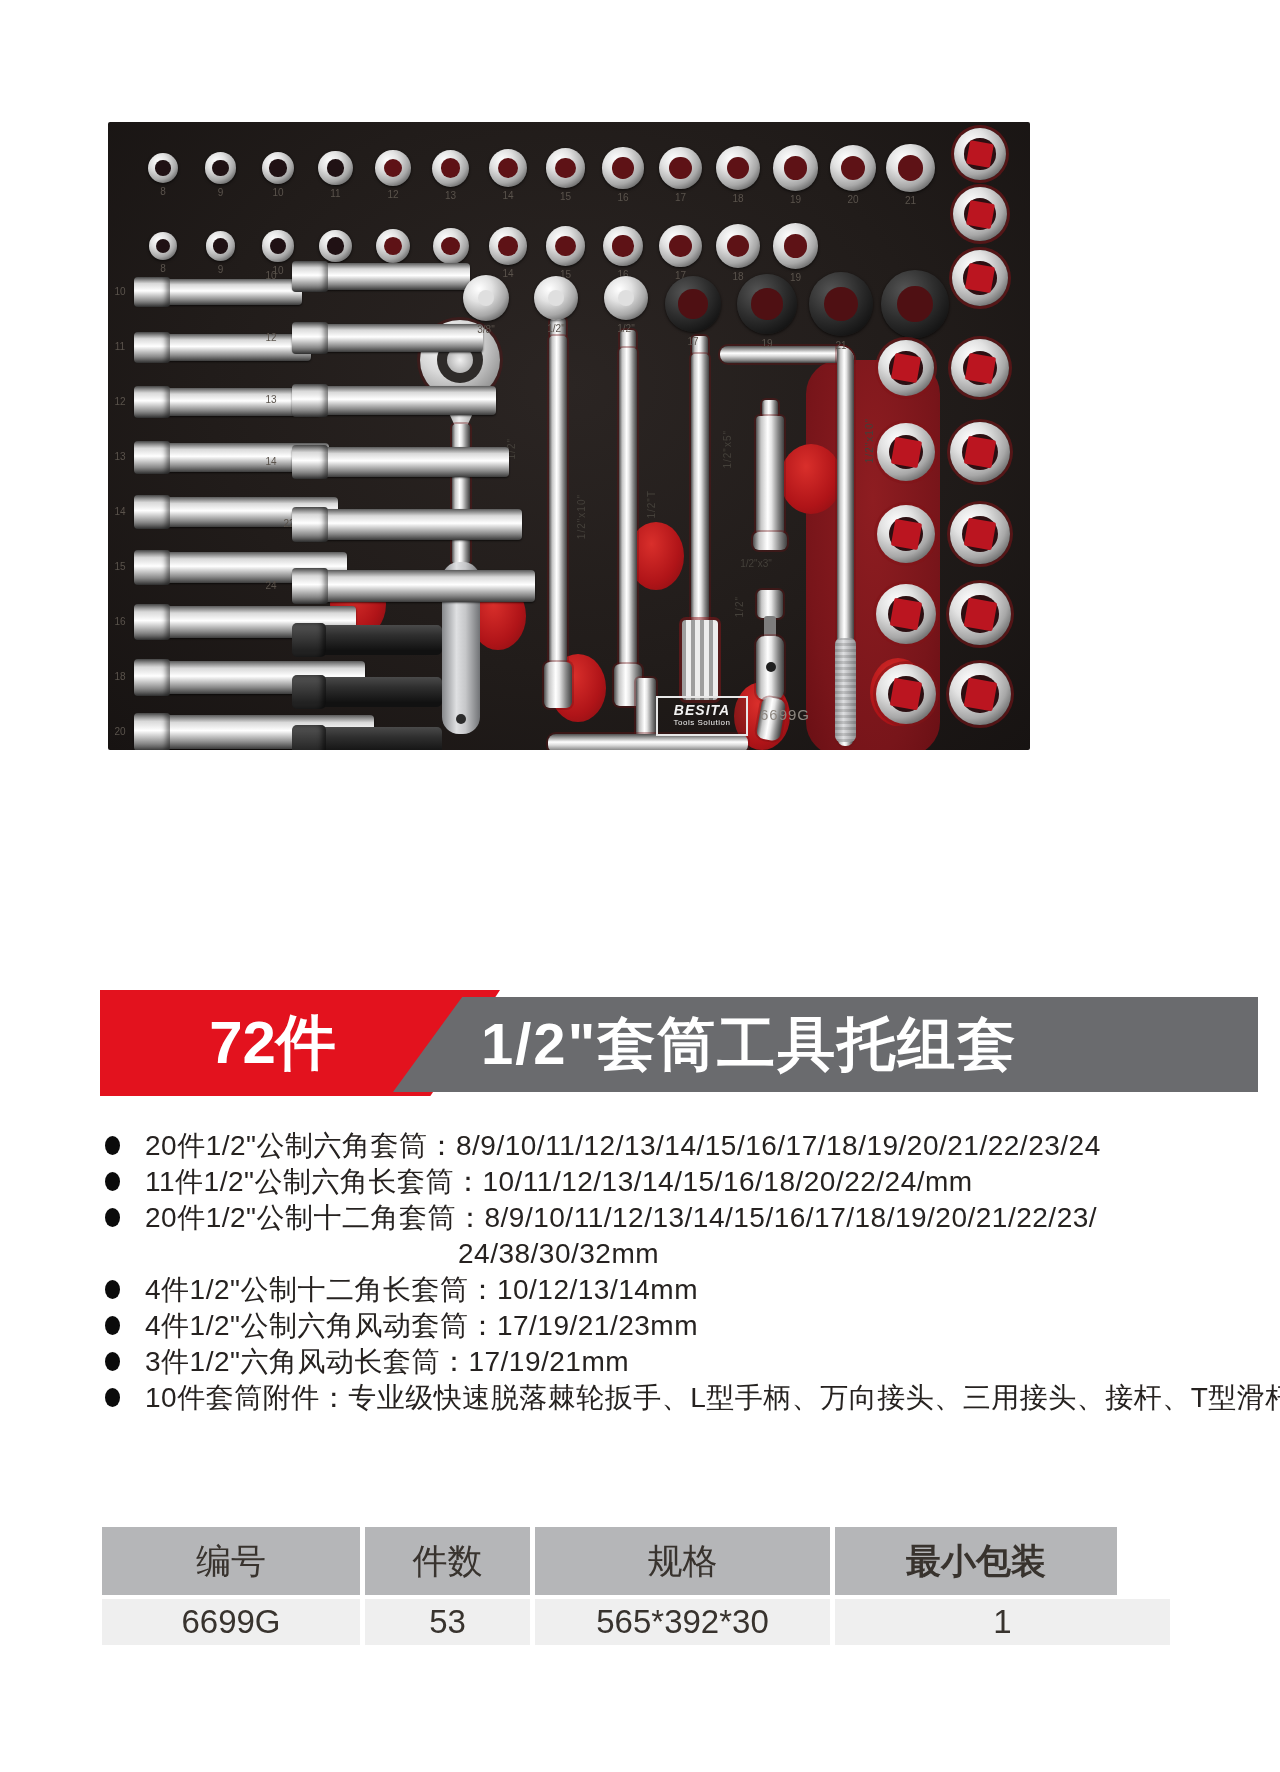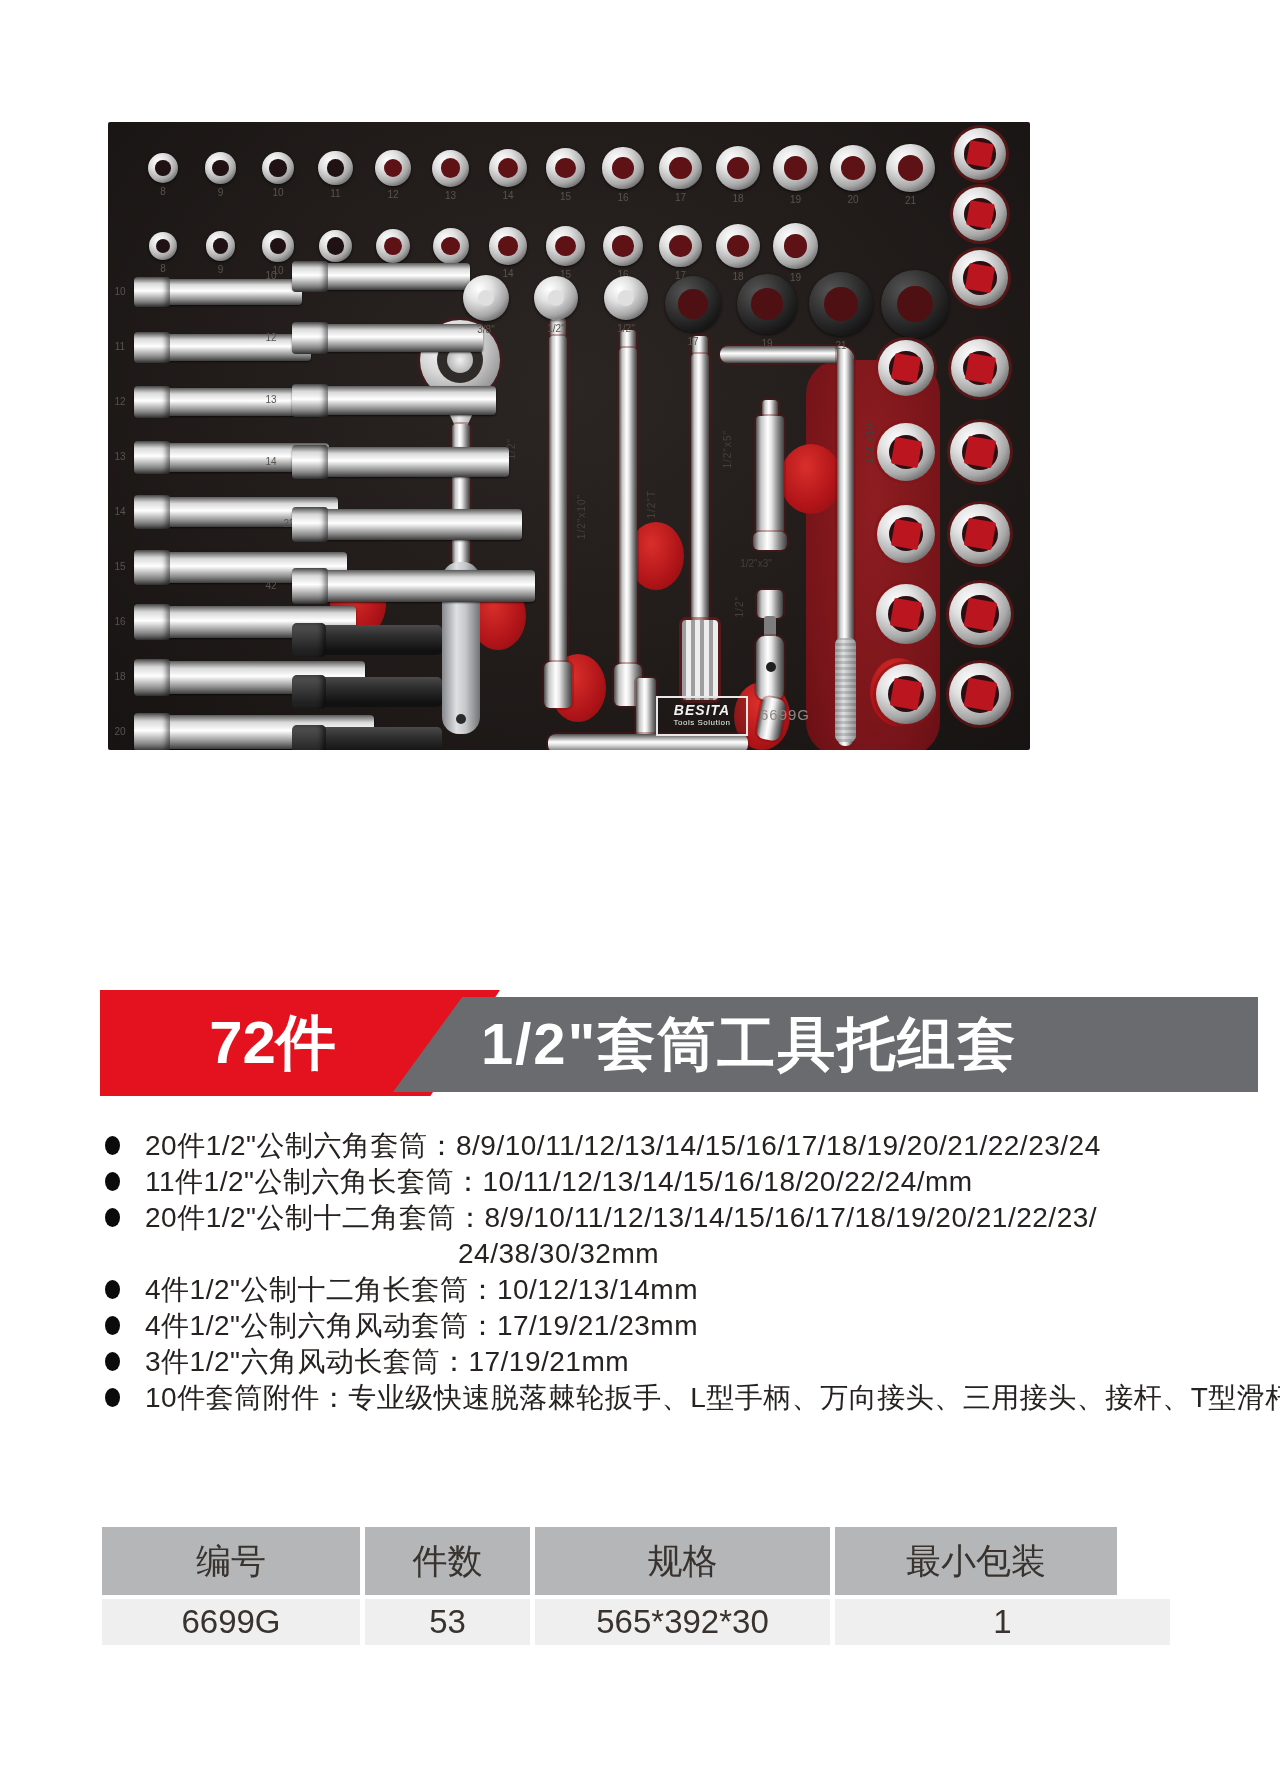--- a/index.html
+++ b/index.html
@@ -286,21 +286,21 @@
       <div class="cap"></div>
     </div>
     <div class="pnum" style="left: 150px; top: 334px; width: 26px;">14</div>
     <div class="cyl" style="left: 184px; top: 325px; width: 217px; height: 30px;">
       <div class="cap"></div>
     </div>
     <div class="pnum" style="left: 168px; top: 396px; width: 26px;">22</div>
     <div class="cyl" style="left: 184px; top: 386.5px; width: 230px; height: 31px;">
       <div class="cap"></div>
     </div>
-    <div class="pnum" style="left: 150px; top: 458px; width: 26px;">42</div>
+    <div class="pnum" style="left: 150px; top: 458px; width: 26px;">24</div>
     <div class="cyl" style="left: 184px; top: 448px; width: 243px; height: 32px;">
       <div class="cap"></div>
     </div>
     <div class="blackcyl" style="left: 184px; top: 503px; width: 150px; height: 30px;">
       <div class="blackcap"></div>
     </div>
     <div class="blackcyl" style="left: 184px; top: 555px; width: 150px; height: 30px;">
       <div class="blackcap"></div>
     </div>
     <div class="blackcyl" style="left: 184px; top: 605px; width: 150px; height: 30px;">
@@ -429,21 +429,21 @@
       <span class="dot"></span>
       <span class="spec-text">10件套筒附件：专业级快速脱落棘轮扳手、L型手柄、万向接头、三用接头、接杆、T型滑杆</span>
     </div>
   </div>
 
 <div id="spec-table">
   <div class="trow thead" id="thead">
       <div class="tcell" style="width: 258px;">编号</div>
       <div class="tcell" style="width: 165px;">件数</div>
       <div class="tcell" style="width: 295px;">规格</div>
-      <div class="tcell" style="width: 282px;">最小包装</div>
+      <div class="tcell" style="width: 282px; font-weight: bold;">最小包装</div>
     </div>
   <div class="trow tbody" id="tbody">
       <div class="tcell" style="width: 258px;">6699G</div>
       <div class="tcell" style="width: 165px;">53</div>
       <div class="tcell" style="width: 295px;">565*392*30</div>
       <div class="tcell" style="width: 335px;">1</div>
     </div>
 </div>
 
 </body></html>

